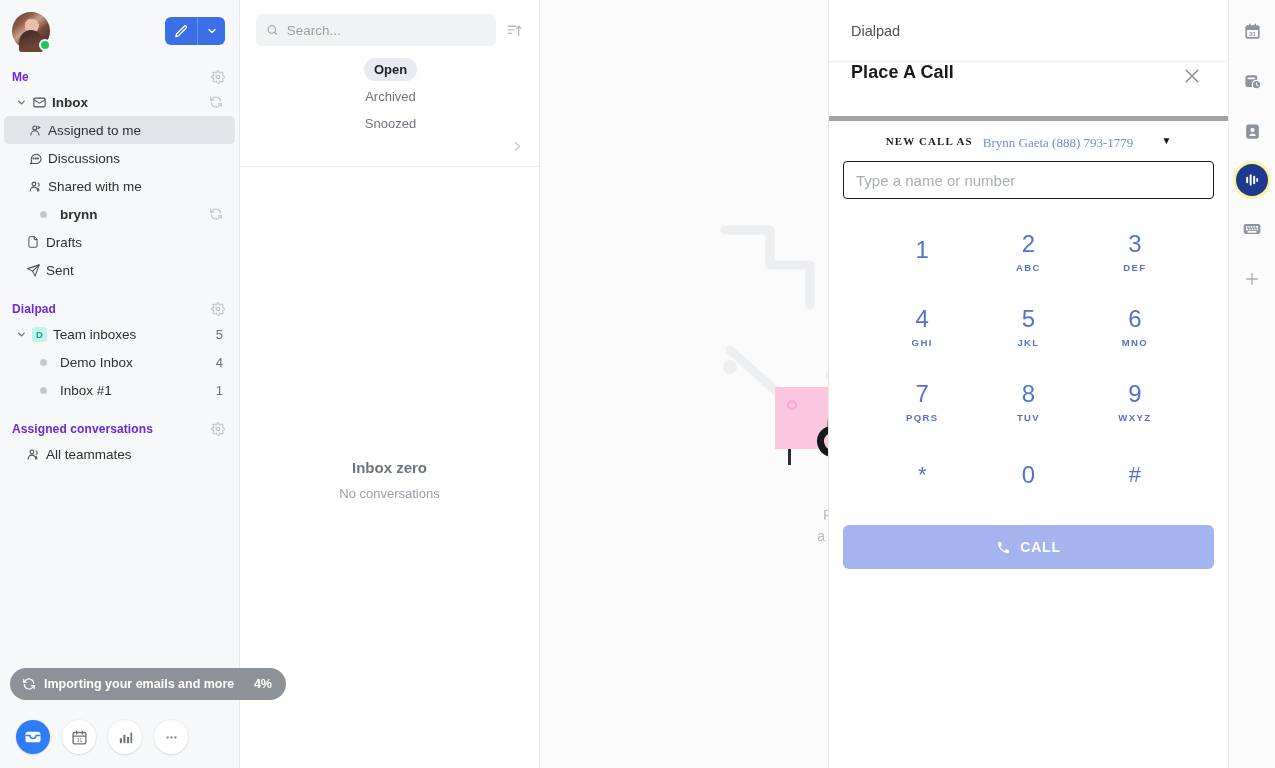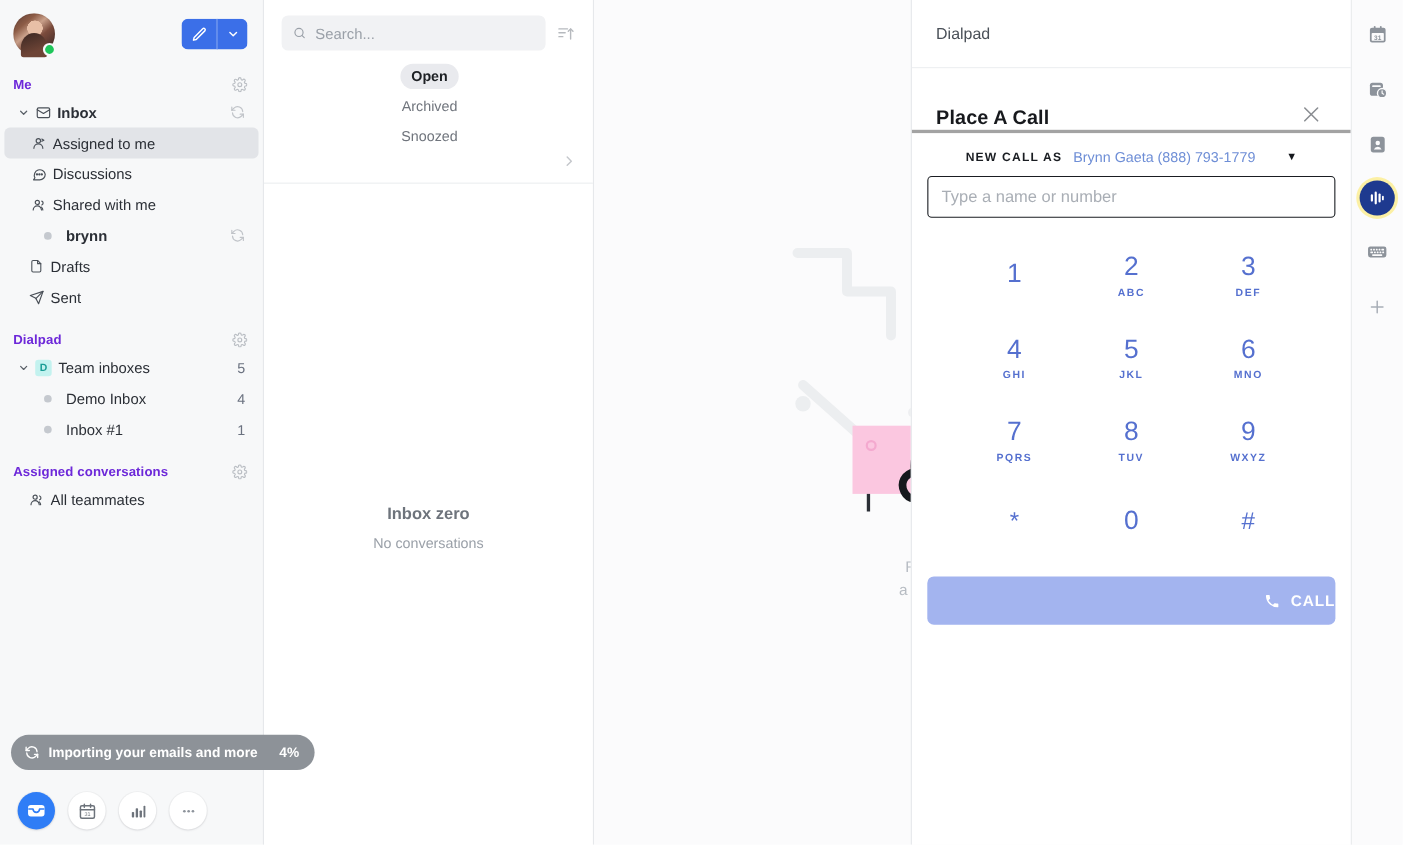--- a/index.html
+++ b/index.html
@@ -164,29 +164,29 @@
     position: absolute; right: 47px; top: 0; width: 400px; height: 768px;
     background: #ffffff; border-left: 1px solid #e6e8eb;
     display: flex; flex-direction: column; z-index: 10;
   }
   .dp-head {
     height: 62px; display: flex; align-items: center; padding: 0 22px;
     border-bottom: 1px solid #edeff1;
   }
   .dp-head-title { font-size: 14.5px; color: #4a5058; }
   .dp-subhead {
-    height: 59px; display: flex; align-items: flex-end; padding: 0 22px;
-    border-bottom: 3px solid #a3a3a3;
+    height: 59px; display: flex; align-items: flex-start; padding: 0 22px;
+    border-bottom: 5px solid #a3a3a3;
   }
   .dp-title { font-size: 18px; font-weight: 700; color: #17191d; letter-spacing: .1px; }
   .dp-close { margin-left: auto; cursor: pointer; padding: 4px; display: flex; opacity: .6; }
 
   .dp-callas {
-    display: flex; align-items: center; justify-content: center;
-    gap: 10px; padding: 14px 22px 0 22px; cursor: pointer;
+    display: flex; align-items: flex-start; justify-content: center;
+    gap: 10px; padding: 14px 22px 0 22px; cursor: pointer; font-family: Liberation Serif, serif;
   }
   .dp-callas-label {
     font-size: 11px; font-weight: 700; letter-spacing: 1.1px; color: #1a1d22;
   }
   .dp-callas-value { font-size: 13px; color: #6e8ed6; }
   .dp-callas-caret { font-size: 10px; color: #15181d; margin-left: 18px; }
 
   .dp-input-wrap { padding: 10px 14px 0 14px; }
   .dp-input {
     width: 100%; height: 38px; border: 1.5px solid #1a1d22; border-radius: 4px;
@@ -205,21 +205,21 @@
     border-radius: 8px; user-select: none;
   }
   .key .num { font-size: 24px; color: #5570cf; line-height: 1; font-weight: 400; }
   .key .ltr { font-size: 9.5px; color: #5570cf; letter-spacing: 1.4px; margin-top: 6px; font-weight: 700; }
   .key.sym .num { font-size: 22px; }
 
   .dp-callbtn-wrap { padding: 10px 14px 0 14px; }
   .dp-callbtn {
     width: 100%; height: 44px; border-radius: 6px; border: none;
     background: #a3b4ef; color: #ffffff; font-size: 14px; font-weight: 700;
-    letter-spacing: .8px; display: flex; align-items: center; justify-content: flex-end;
+    letter-spacing: .8px; display: flex; align-items: center; justify-content: center;
     gap: 9px; cursor: pointer; font-family: "Liberation Sans", sans-serif;
   }
 
   
   .rail {
     position: absolute; right: 0; top: 0; width: 47px; height: 768px;
     background: #fbfbfc; border-left: 1px solid #e9ebed;
     display: flex; flex-direction: column; align-items: center;
     padding-top: 14px; gap: 16px; z-index: 11;
   }

